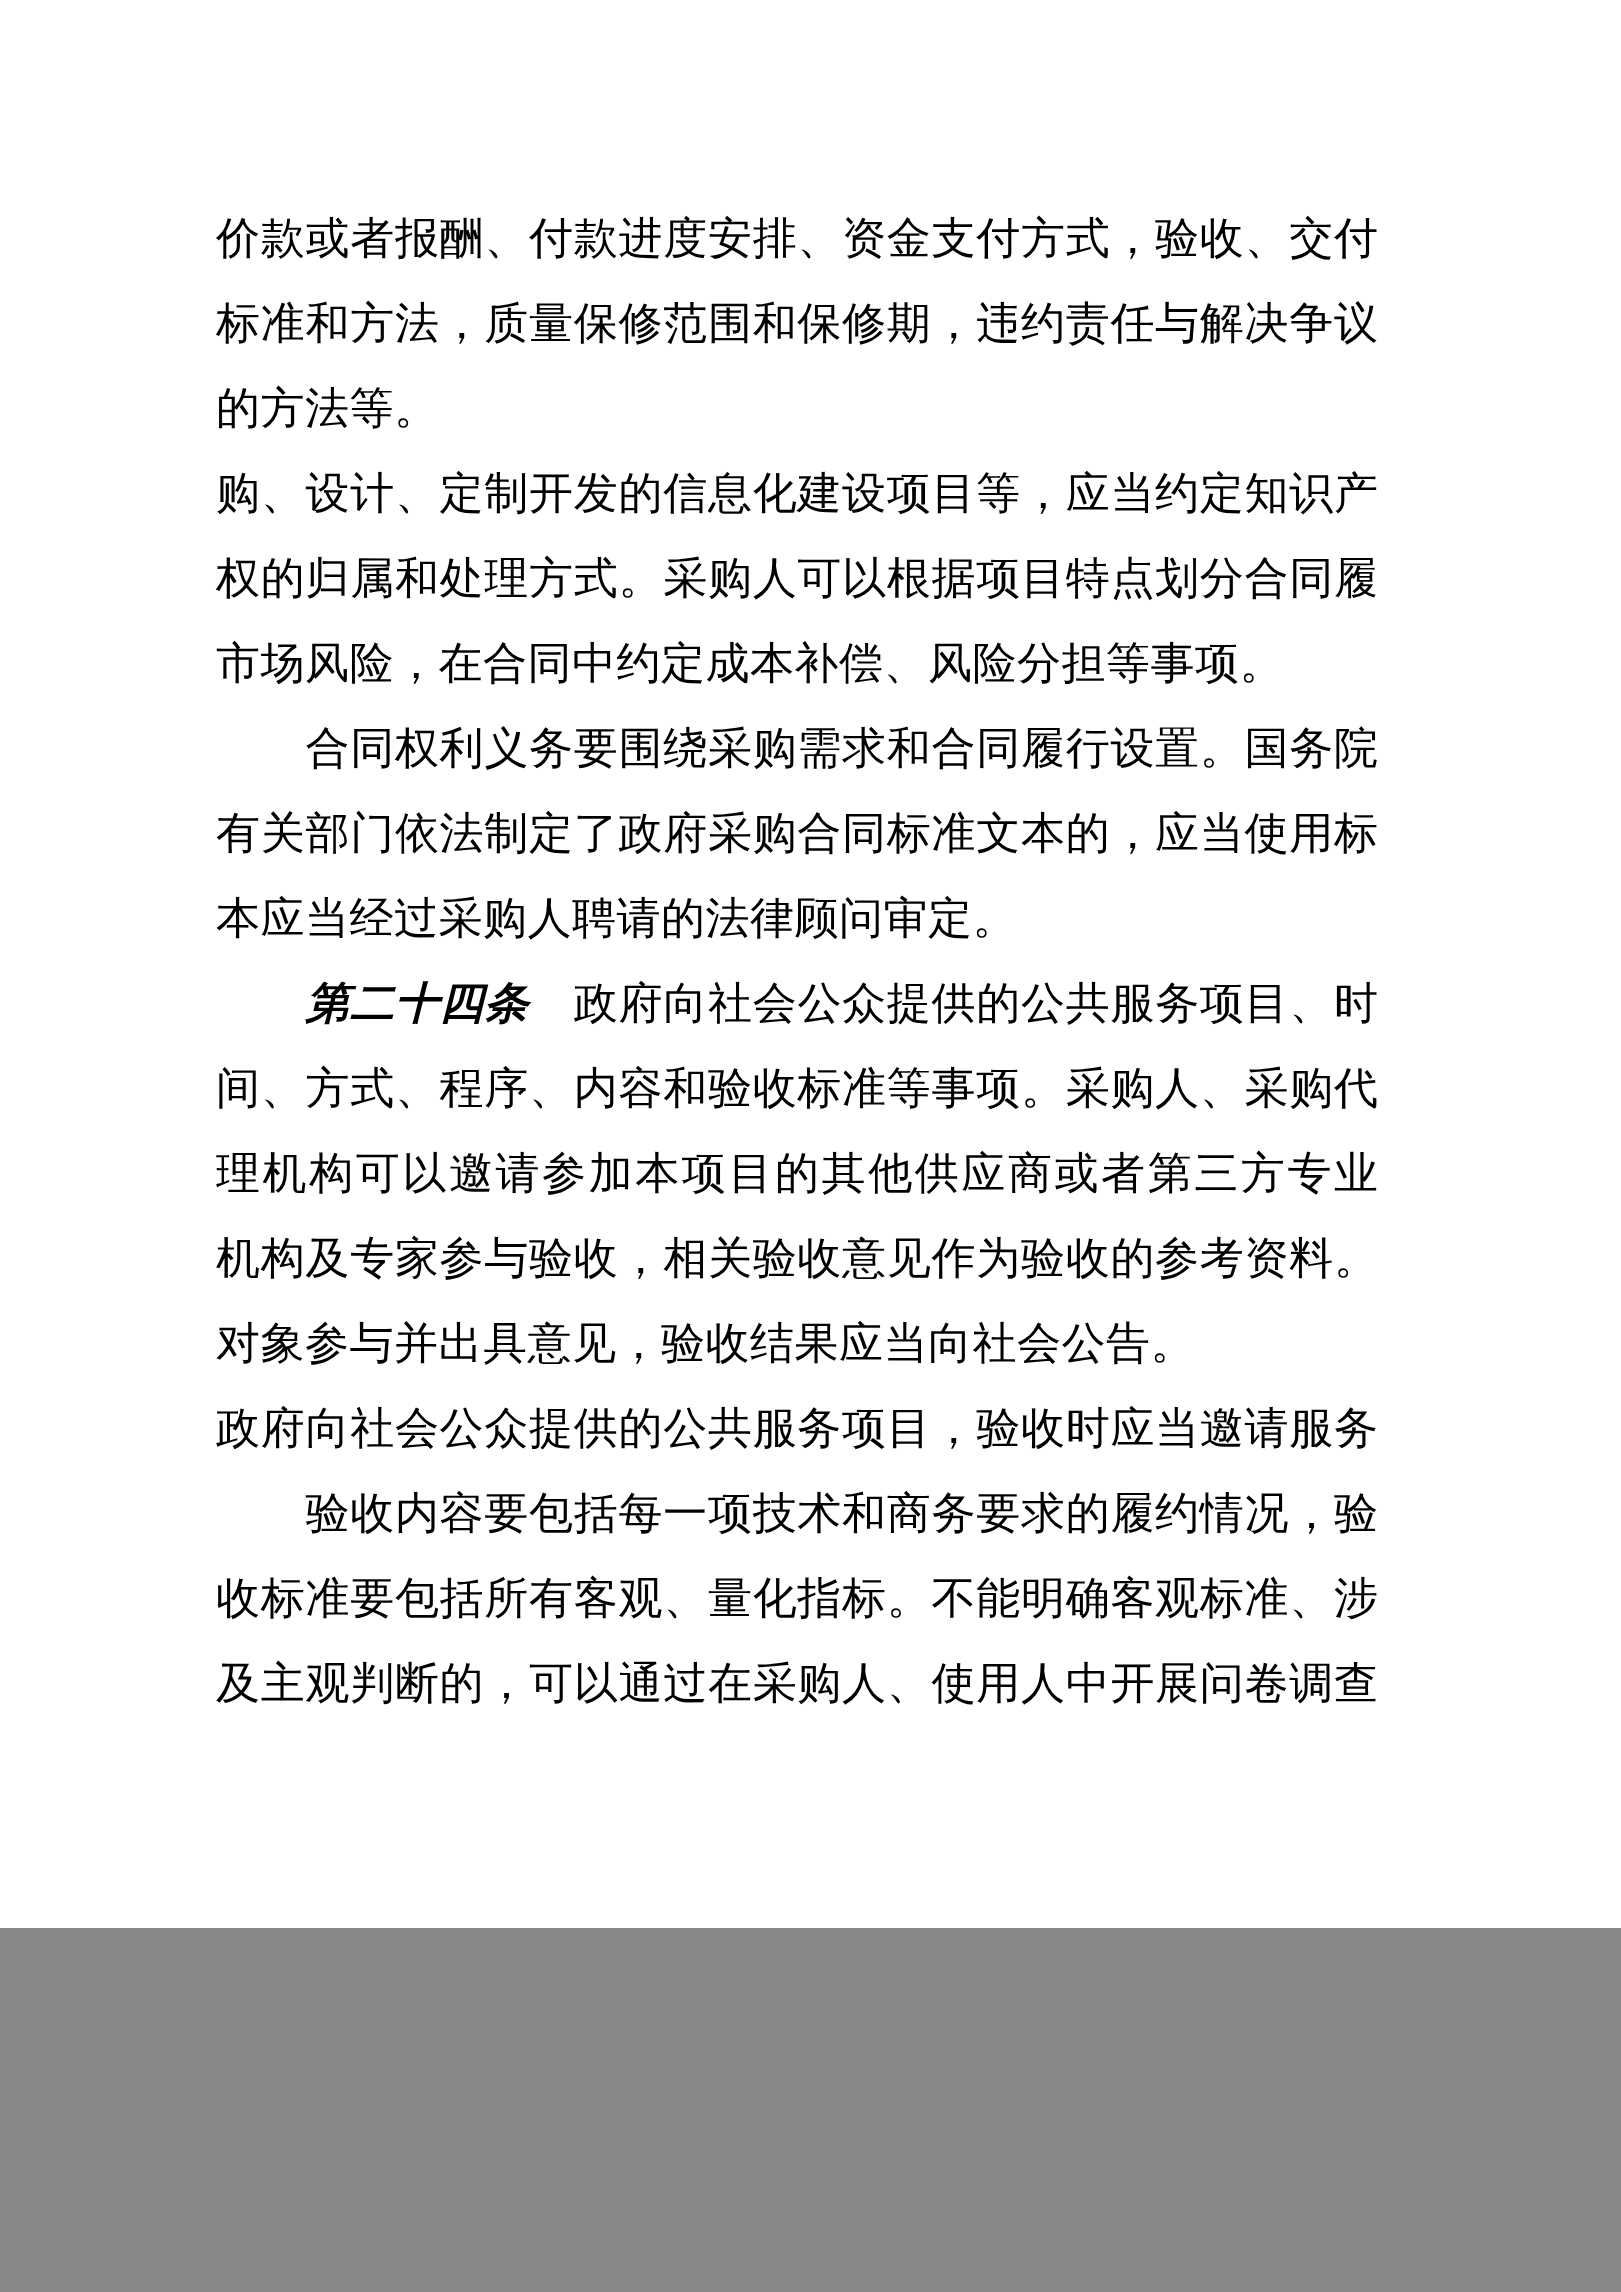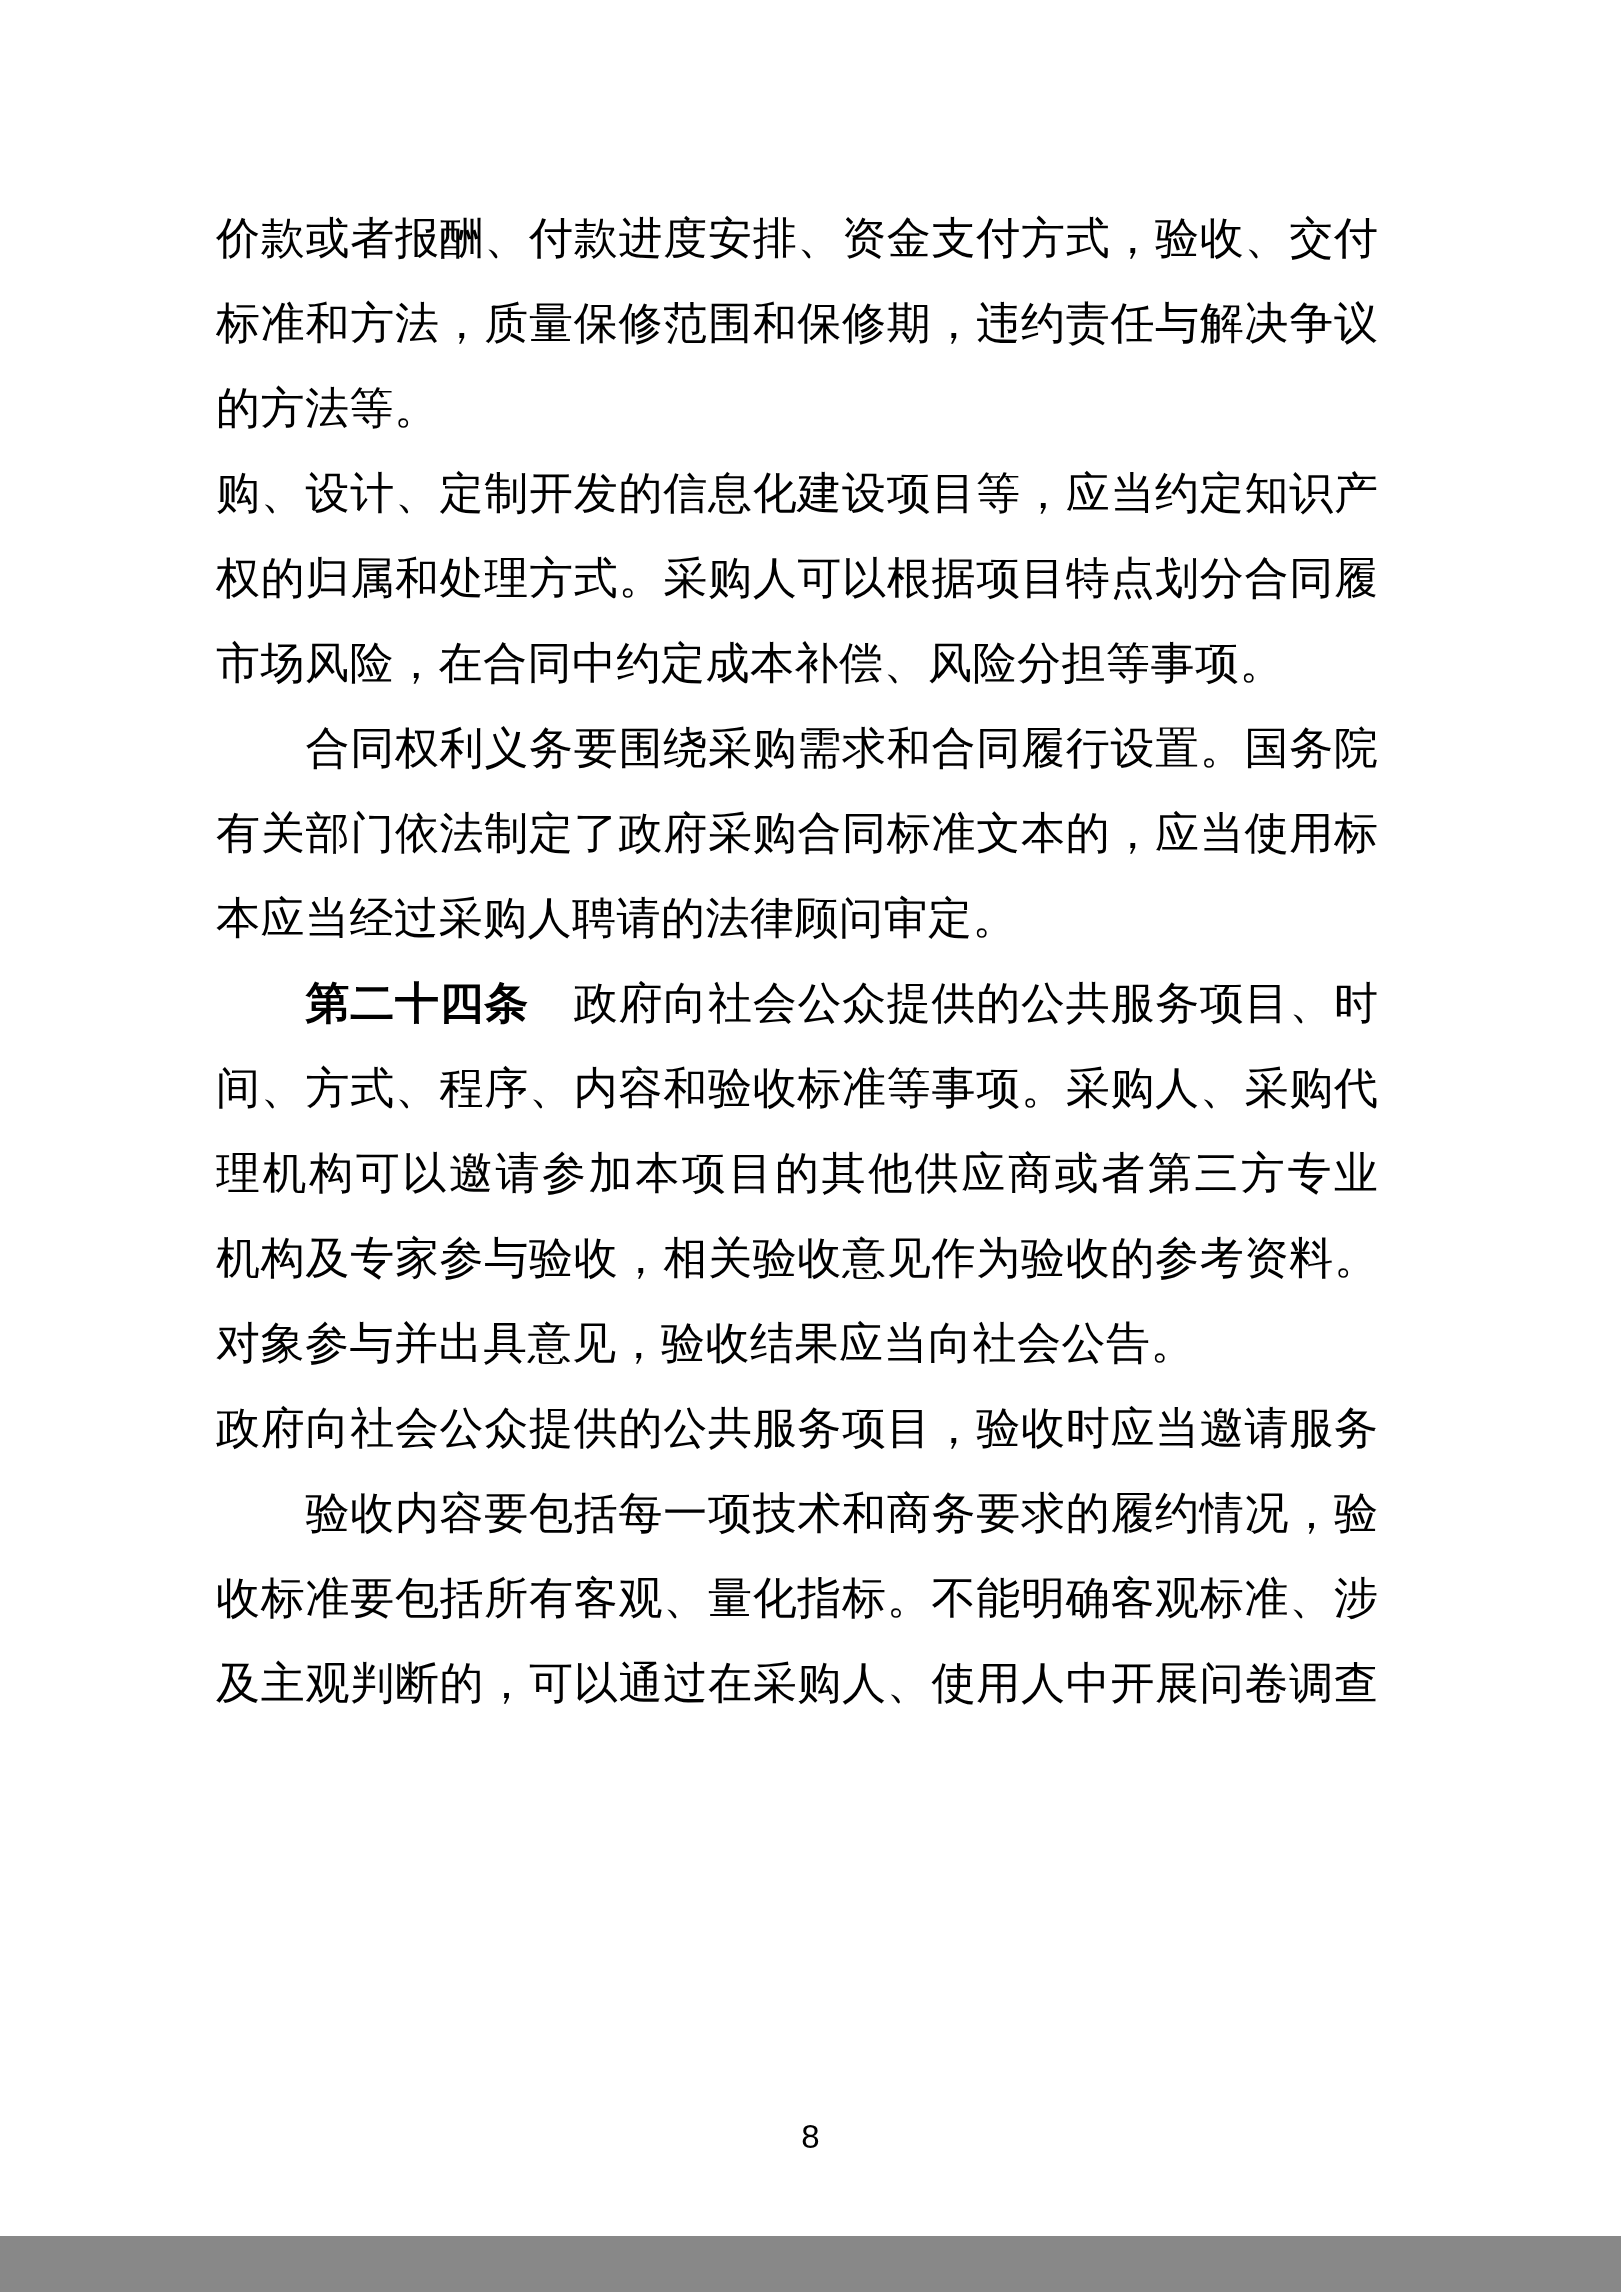--- a/index.html
+++ b/index.html
@@ -3,21 +3,21 @@
 <meta charset="utf-8">
 <style>
   html, body {
     margin: 0;
     padding: 0;
     background: #888;
   }
   .page {
     position: relative;
     width: 1621px;
-    height: 2236px;
+    height: 1928px;
     background: #ffffff;
     color: #000000;
     font-family: "Liberation Serif", "DejaVu Serif", serif;
     overflow: hidden;
     margin: 0 auto;
   }
   .content {
     position: absolute;
     left: 216px;
     top: 196px;
@@ -31,20 +31,21 @@
     white-space: nowrap;
   }
   .line.fill {
     white-space: normal;
     text-align: justify;
     text-align-last: justify;
     letter-spacing: 0;
   }
   .line .bold {
     font-weight: bold;
+    font-style: italic;
   }
   .page-number {
     position: absolute;
     top: 2117px;
     left: 0;
     width: 100%;
     text-align: center;
     font-size: 33px;
     line-height: 39px;
     font-family: "Liberation Sans", "DejaVu Sans", sans-serif;

